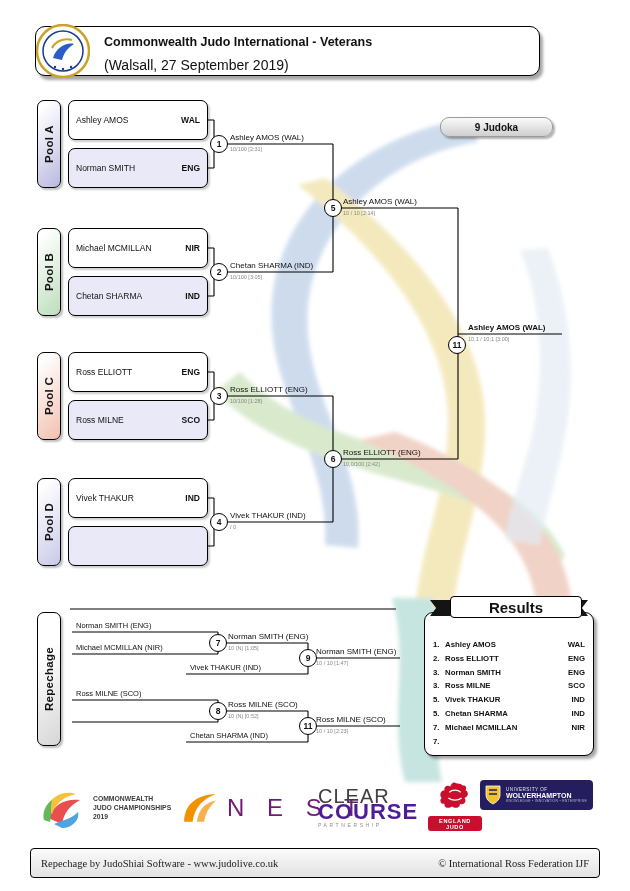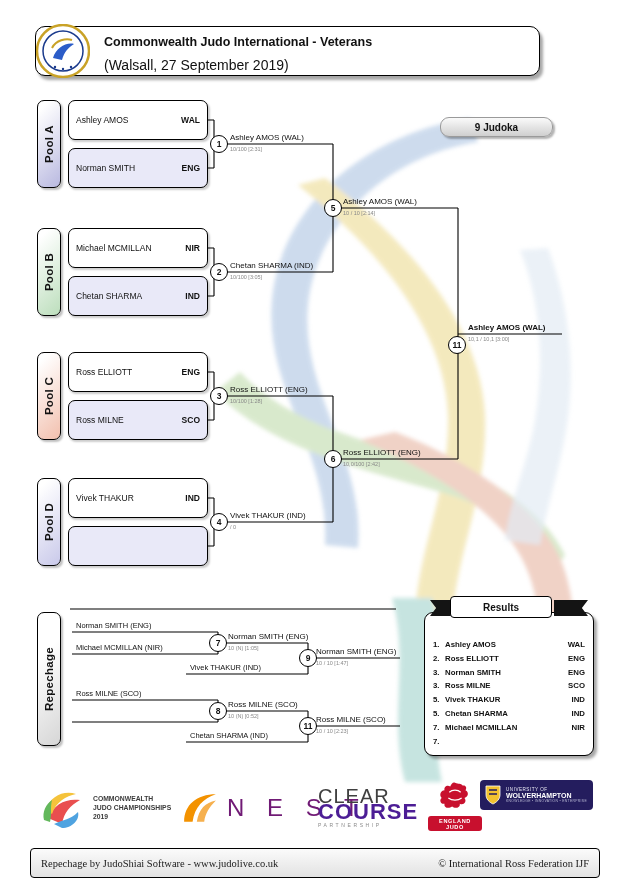--- a/index.html
+++ b/index.html
@@ -47,23 +47,23 @@
   .ws { font-size:5.5px; color:#888; white-space:nowrap; z-index:2; }
   .ren { font-size:7.5px; white-space:nowrap; z-index:2; }
 
   
   .resbox { left:424px; top:612px; width:170px; height:144px; background:#fff; border:1.6px solid #000;
             border-radius:9px; box-shadow:3px 3px 3px rgba(0,0,0,.35); z-index:2; }
   .rib { left:430px; top:596px; width:158px; height:24px; z-index:4; }
   .rib .tail { position:absolute; top:4px; width:34px; height:16px; background:#141414; }
   .rib .tail.l { left:0; clip-path:polygon(0 0,100% 0,100% 100%,0 100%,18% 50%); }
   .rib .tail.r { right:0; clip-path:polygon(0 0,100% 0,82% 50%,100% 100%,0 100%); }
-  .rib .band { position:absolute; left:20px; top:0; width:102px; height:22px; background:#fff;
+  .rib .band { position:absolute; left:20px; top:0; width:132px; height:22px; background:#fff;
                border:1.6px solid #000; border-radius:4px; display:flex; align-items:center;
-               justify-content:center; font-size:10px; font-weight:bold; }
+               justify-content:center; font-size:15px; font-weight:bold; }
   .resrows { left:433px; top:640px; width:152px; z-index:3; }
   .rrow { display:flex; align-items:baseline; height:13.8px; font-size:7.8px; }
   .rrow .pl  { width:12px; font-weight:bold; }
   .rrow .rnm { flex:1; font-weight:bold; }
   .rrow .rcc { font-weight:bold; }
 
   
   .footer { left:30px; top:848px; width:570px; height:30px; border:1.4px solid #000; border-radius:4px;
             background:linear-gradient(#fbfbfb,#e2e2e2); display:flex; align-items:center;
             justify-content:space-between; padding:0 10px; font-family:"Liberation Serif", serif;

